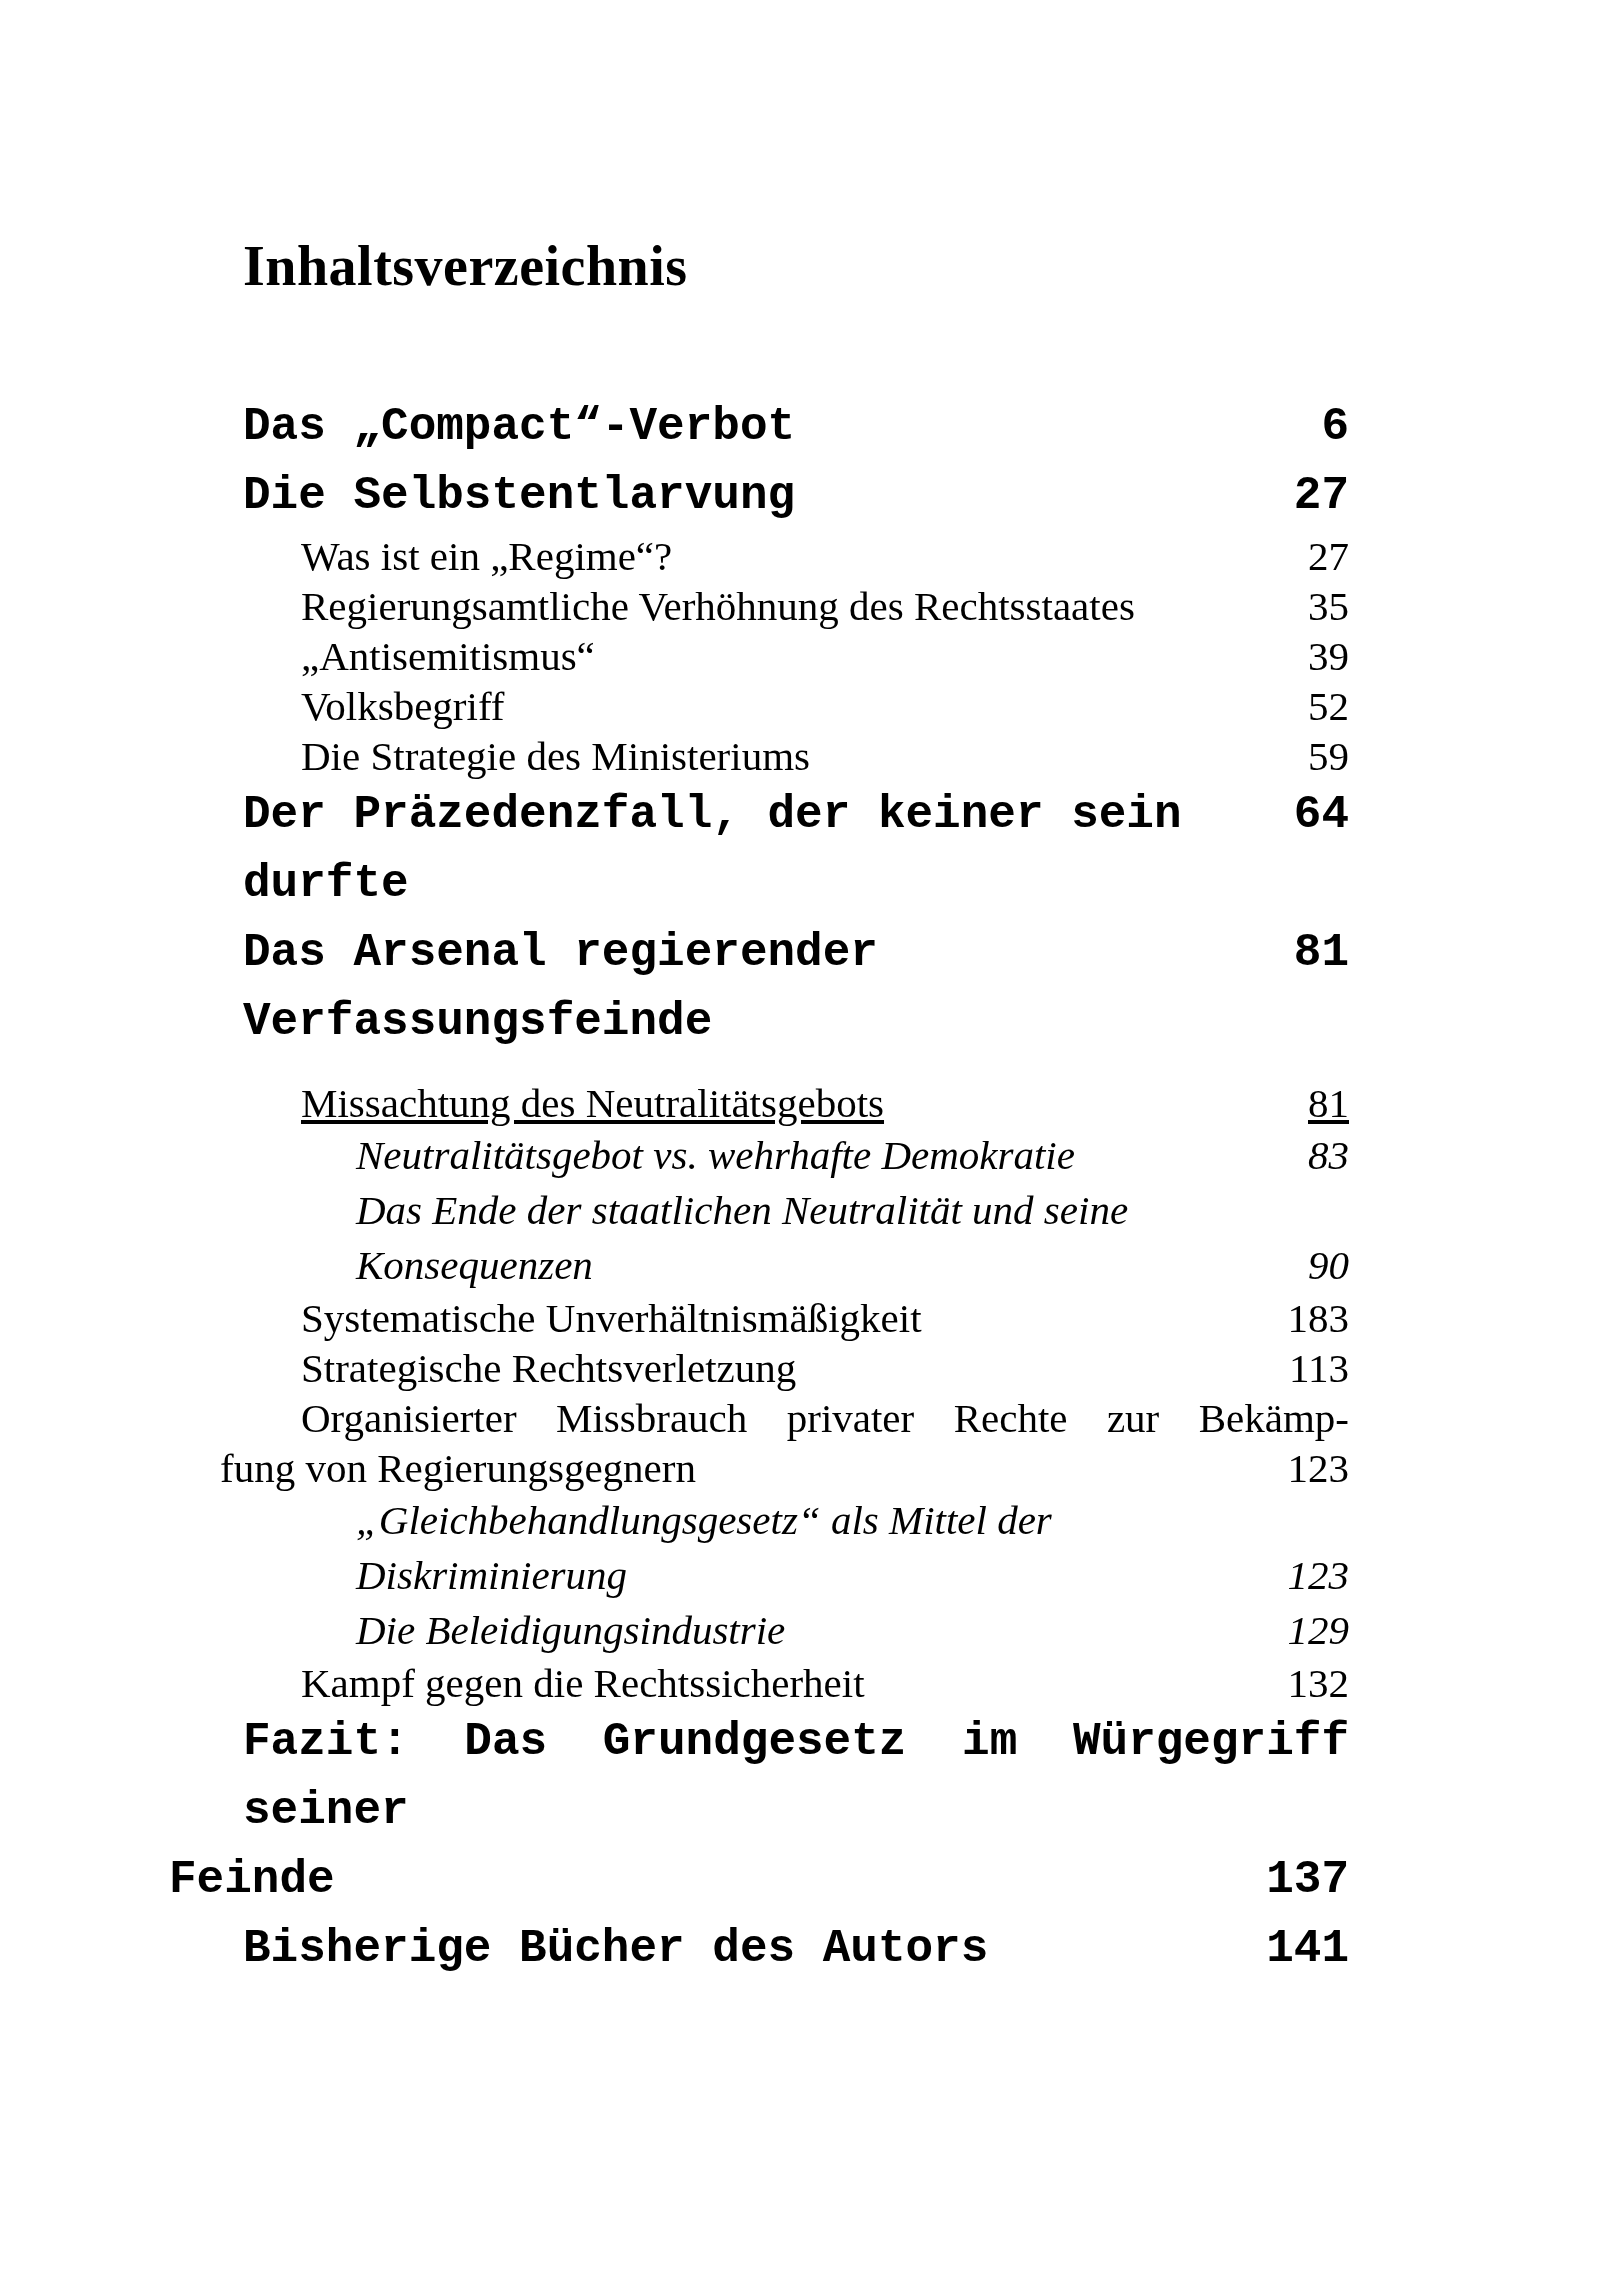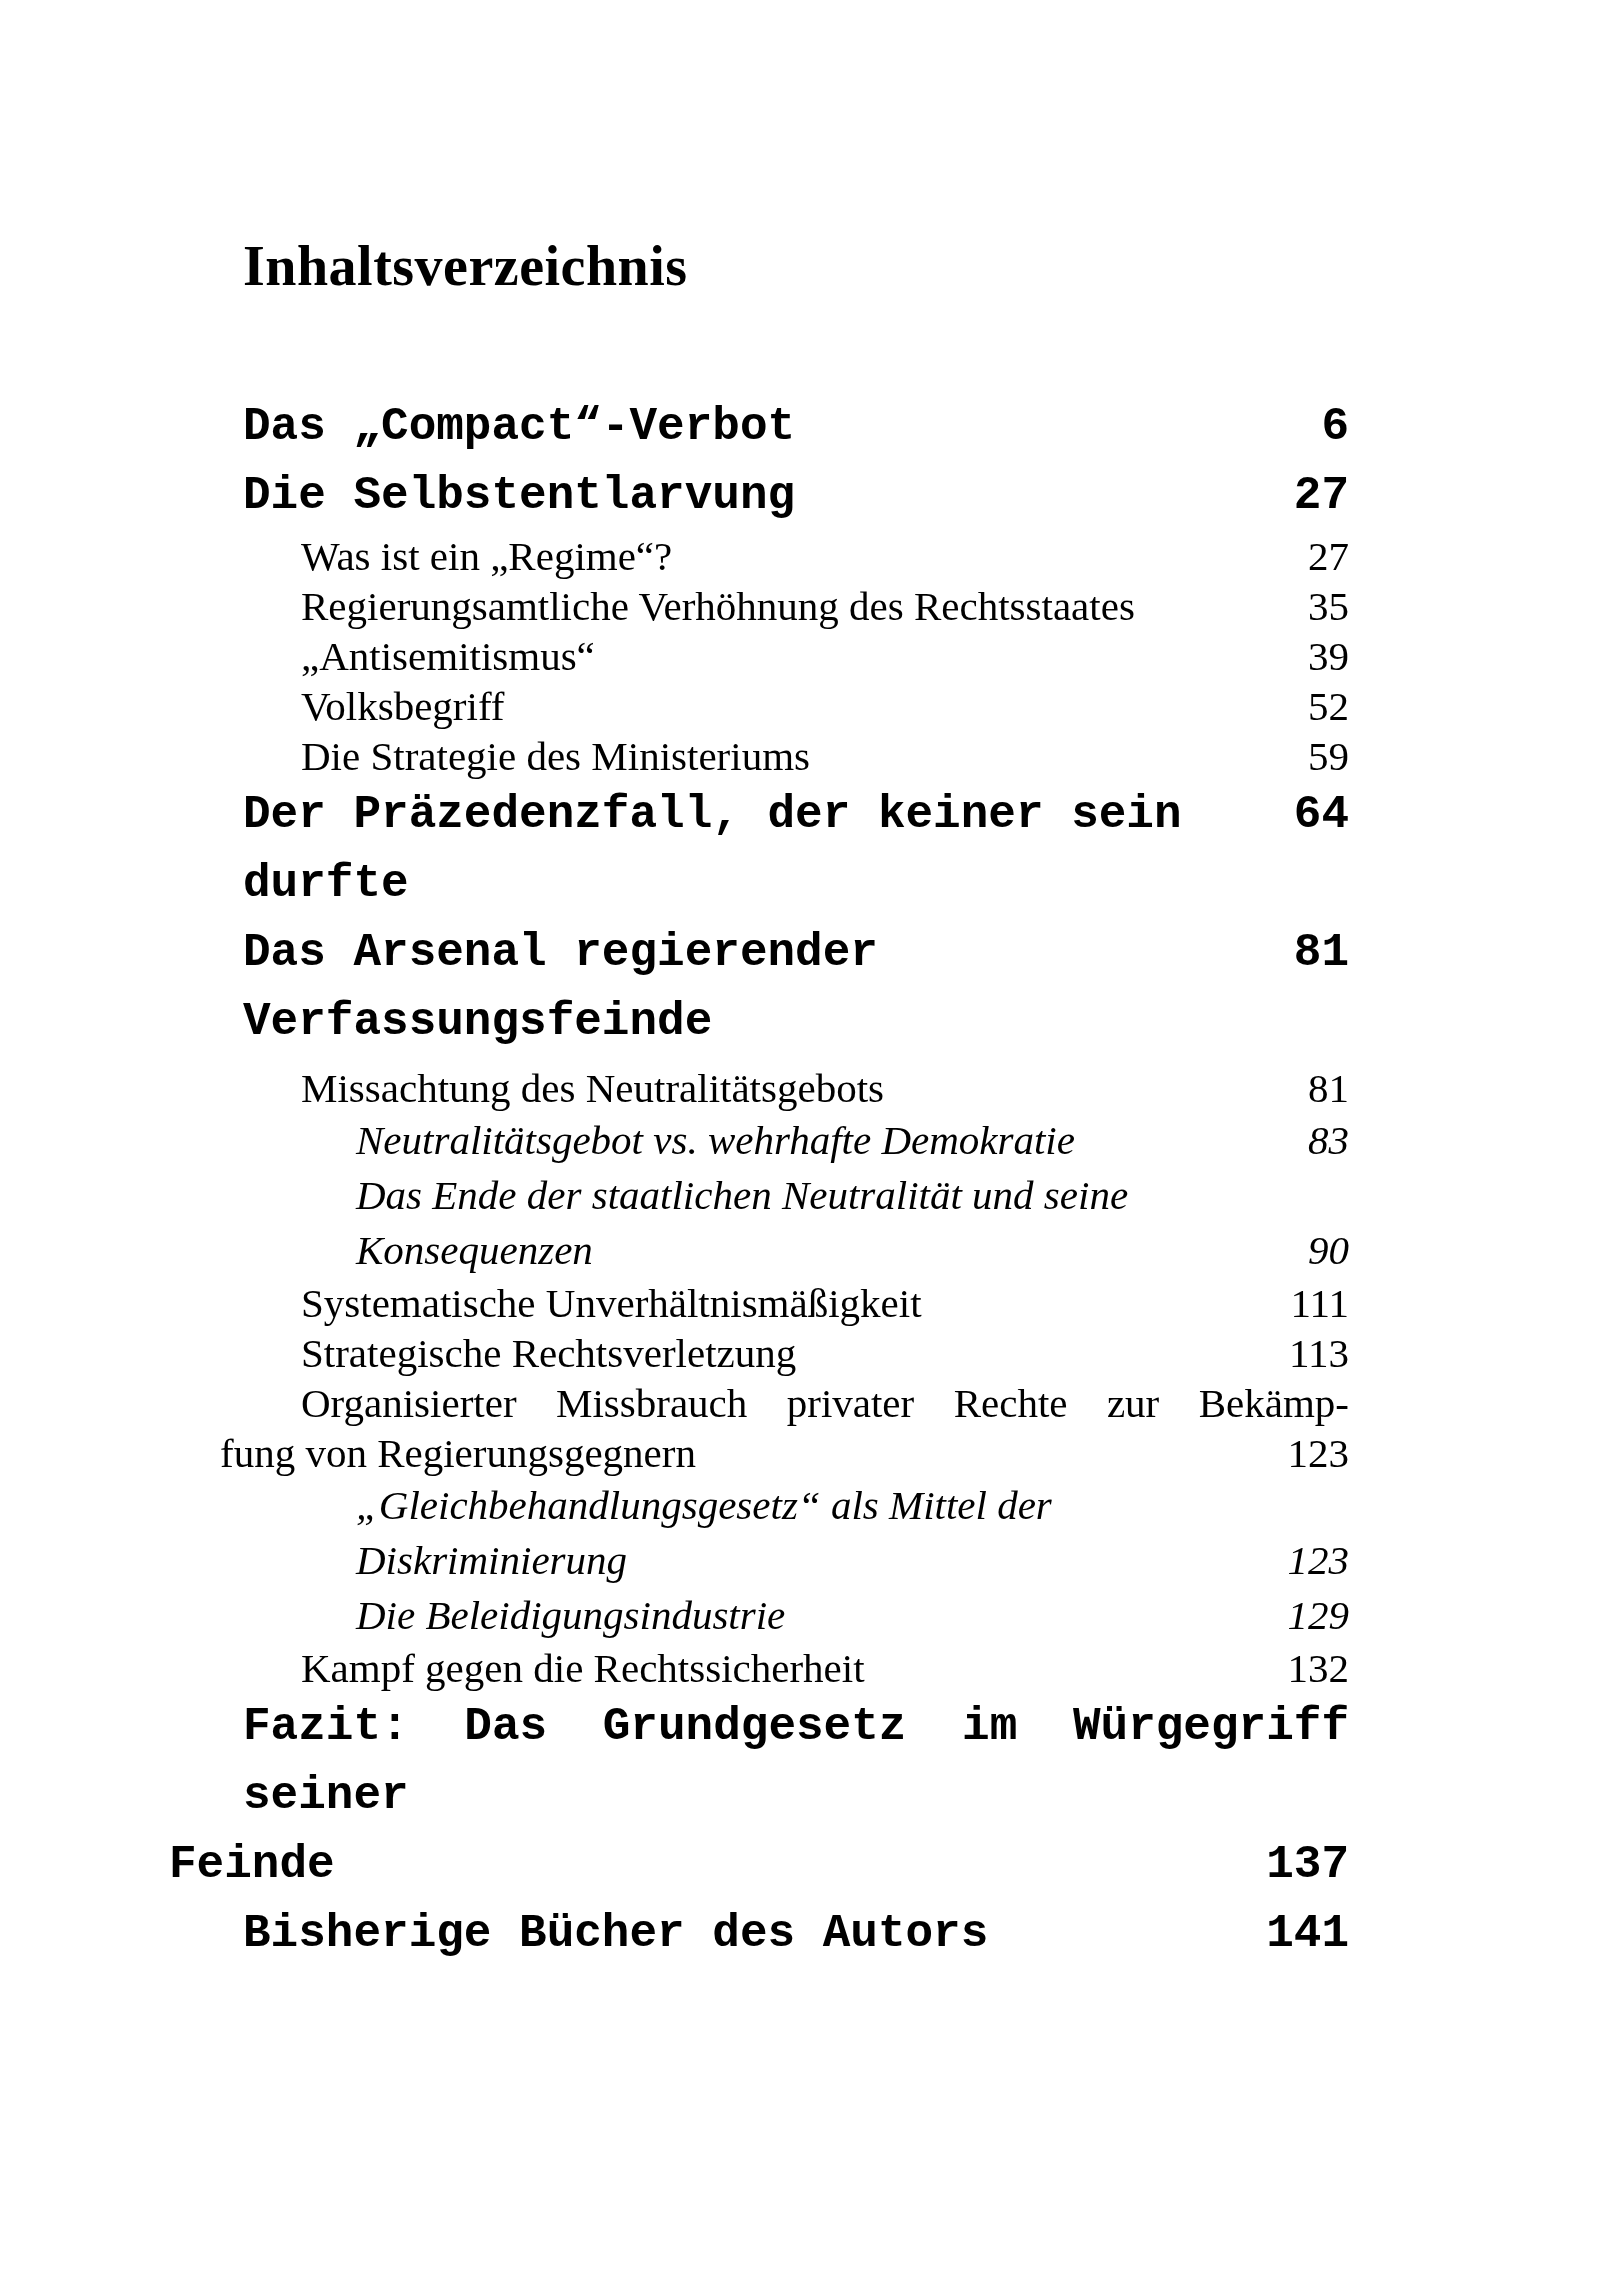--- a/index.html
+++ b/index.html
@@ -62,21 +62,21 @@
     text-align: justify;
     text-align-last: justify;
     white-space: normal;
   }
   .just.lvl1 { padding-left: 74px; }
   .just.lvl2 { padding-left: 132px; }
   .just .label { padding-left: 0 !important; display: inline; }
   
   .cont1 .label { padding-left: 0; }
   .cont2 .label { padding-left: 51px; text-align: center; }
-  .gap-top { margin-top: 6px; }
+  .gap-top { margin-top: 21px; text-decoration: underline; }
 </style>
 </head>
 <body>
 
 <div class="page">
   <div class="content">
 
     <h1 class="doc-title">Inhaltsverzeichnis</h1>
 
     <main>
@@ -139,21 +139,21 @@
       <div class="row lvl3">
         <span class="label">Das Ende der staatlichen Neutralität und seine</span>
       </div>
       <div class="row lvl3">
         <span class="label">Konsequenzen</span>
         <span class="pagenum">90</span>
       </div>
 
       <div class="row lvl2">
         <span class="label">Systematische Unverhältnismäßigkeit</span>
-        <span class="pagenum">111</span>
+        <span class="pagenum">183</span>
       </div>
 
       <div class="row lvl2">
         <span class="label">Strategische Rechtsverletzung</span>
         <span class="pagenum">113</span>
       </div>
 
 
       <div class="row lvl2 just">
         <span class="label">Organisierter Missbrauch privater Rechte zur Bekämp-</span>

